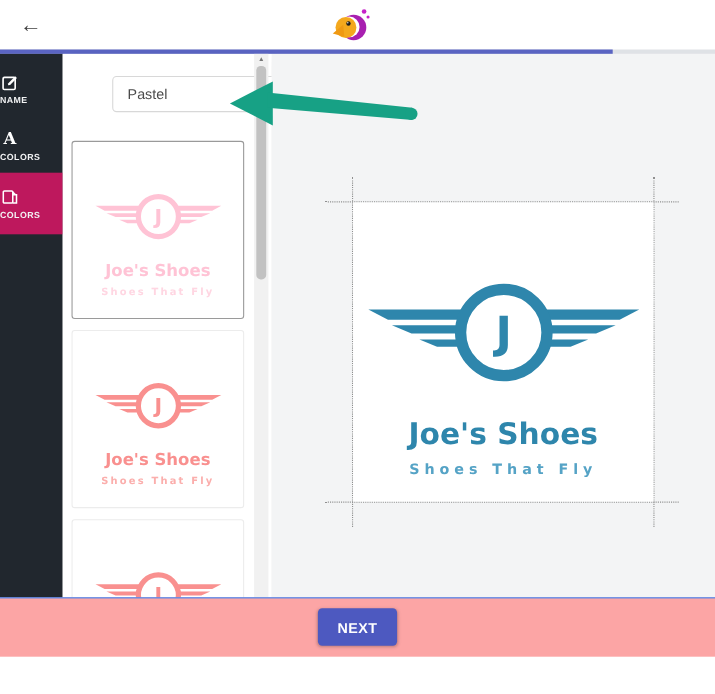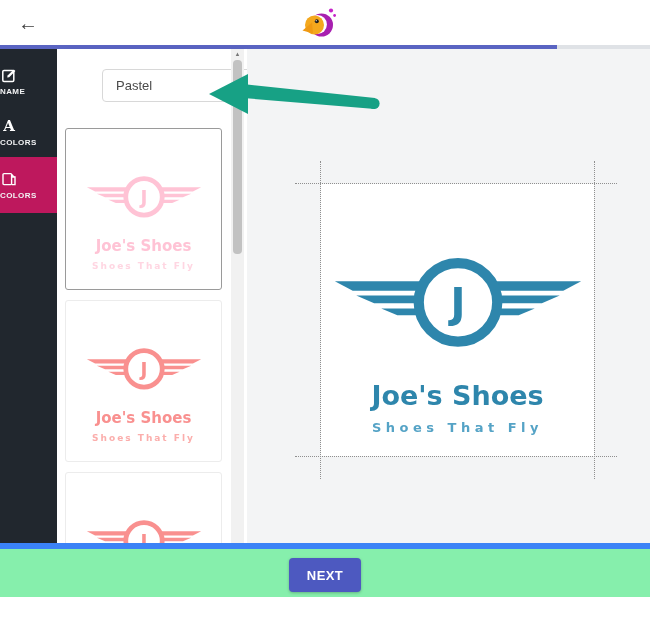--- a/index.html
+++ b/index.html
@@ -61,22 +61,22 @@
   .canvas-logo .emblem { width:250px; height:116px; color:var(--c); }
   .canvas-logo .c-title { margin-top:13px; font-family:"DejaVu Sans", sans-serif; font-weight:bold;
                           font-size:27px; color:var(--c); }
   .canvas-logo .c-tag { margin-top:9px; font-family:"DejaVu Sans", sans-serif; font-weight:bold;
                         font-size:13px; letter-spacing:4.5px; color:var(--c2); }
 
   
   .annot-arrow { position:absolute; left:203px; top:70px; width:185px; height:50px; pointer-events:none; }
 
   
-  .bottombar { position:absolute; left:0; top:543px; width:650px; height:54px; background:#86efac;
-               border-top:6px solid #3b82f6; }
+  .bottombar { position:absolute; left:0; top:543px; width:650px; height:54px; background:#fca5a5;
+               border-top:1px solid #3b82f6; }
   .next-btn { position:absolute; left:289px; top:9px; width:72px; height:34px; background:#4d59c0;
               border:none; border-radius:4px; color:#fff; font-weight:bold; font-size:13px;
               letter-spacing:.4px; cursor:pointer; box-shadow:0 1px 3px rgba(0,0,0,.25); }
 </style>
 </head>
 <body>
 
 <svg width="0" height="0" style="position:absolute">
   <symbol id="emblem" viewBox="0 0 280 130">
     <g fill="currentColor">

